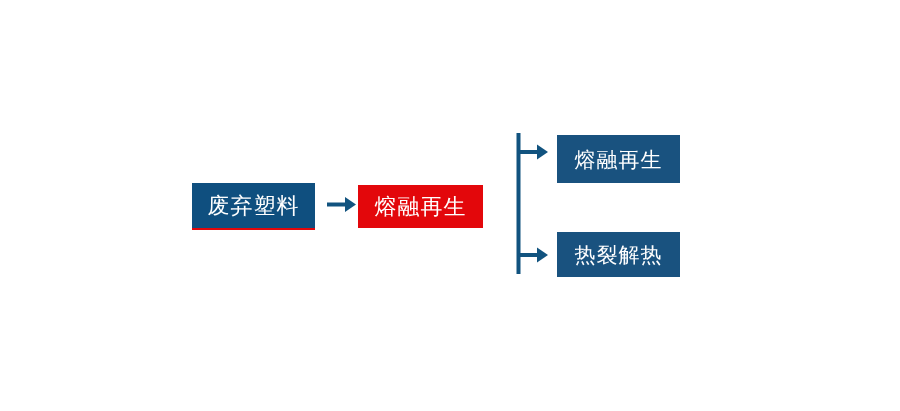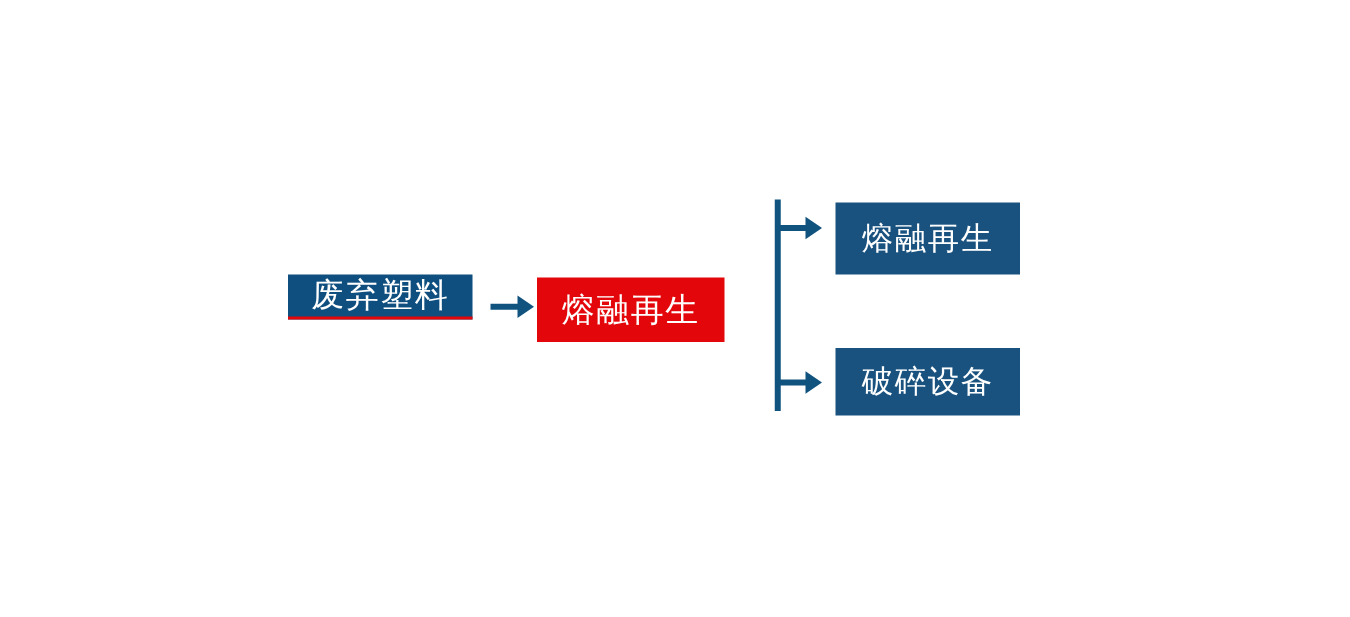--- a/index.html
+++ b/index.html
@@ -37,21 +37,21 @@
   .node-label {
     display: block;
     line-height: 1;
   }
 
   
   #node-waste-plastic {
     left: 192px;
     top: 183px;
     width: 123px;
-    height: 30px;
+    height: 47px;
     background: #0F4F7F;
     border-bottom: 2px solid #E3070B;
     font-size: 22px;
   }
 
   #node-crusher {
     left: 358px;
     top: 185px;
     width: 125px;
     height: 43px;
@@ -124,16 +124,16 @@
 
     <line x1="7" y1="129" x2="29" y2="129" stroke="#11537F" stroke-width="4"></line>
     <polygon points="27,121.5 38,129 27,136.5" fill="#11537F"></polygon>
   </svg>
 
   <div class="node" id="node-melt-regeneration">
     <span class="node-label">熔融再生</span>
   </div>
 
   <div class="node" id="node-pyrolysis">
-    <span class="node-label">破碎设备</span>
+    <span class="node-label">热裂解热</span>
   </div>
 
 </div>
 
 </body></html>

